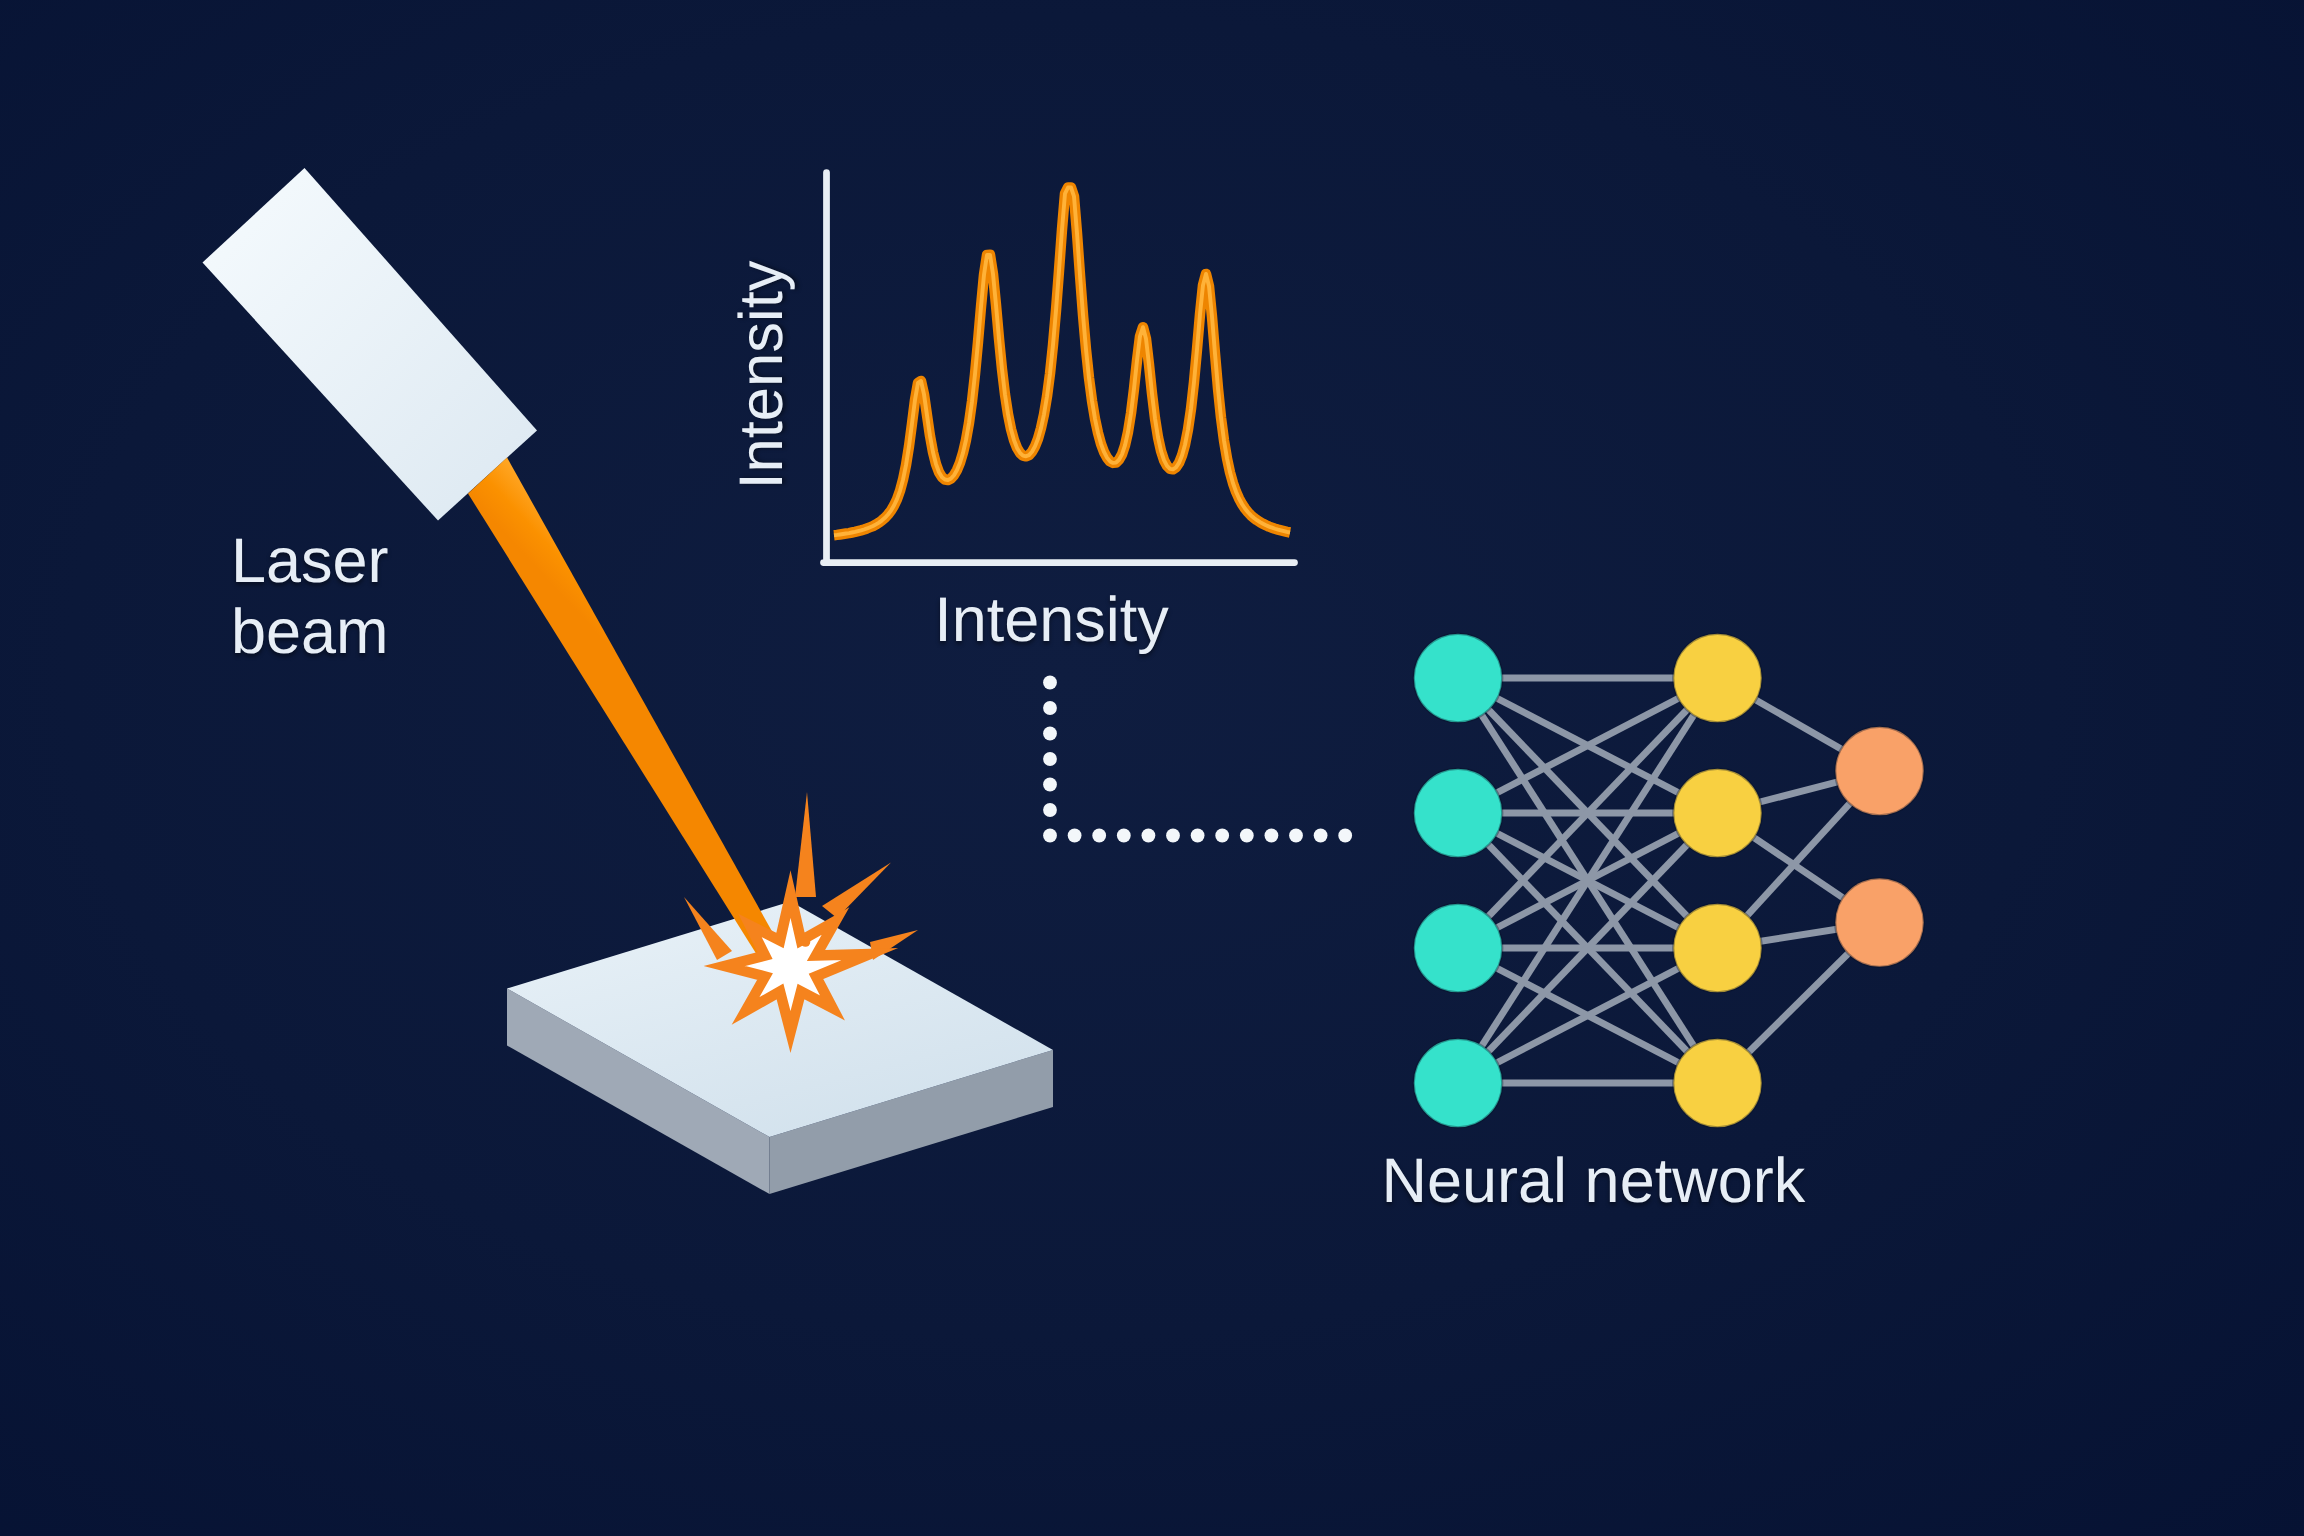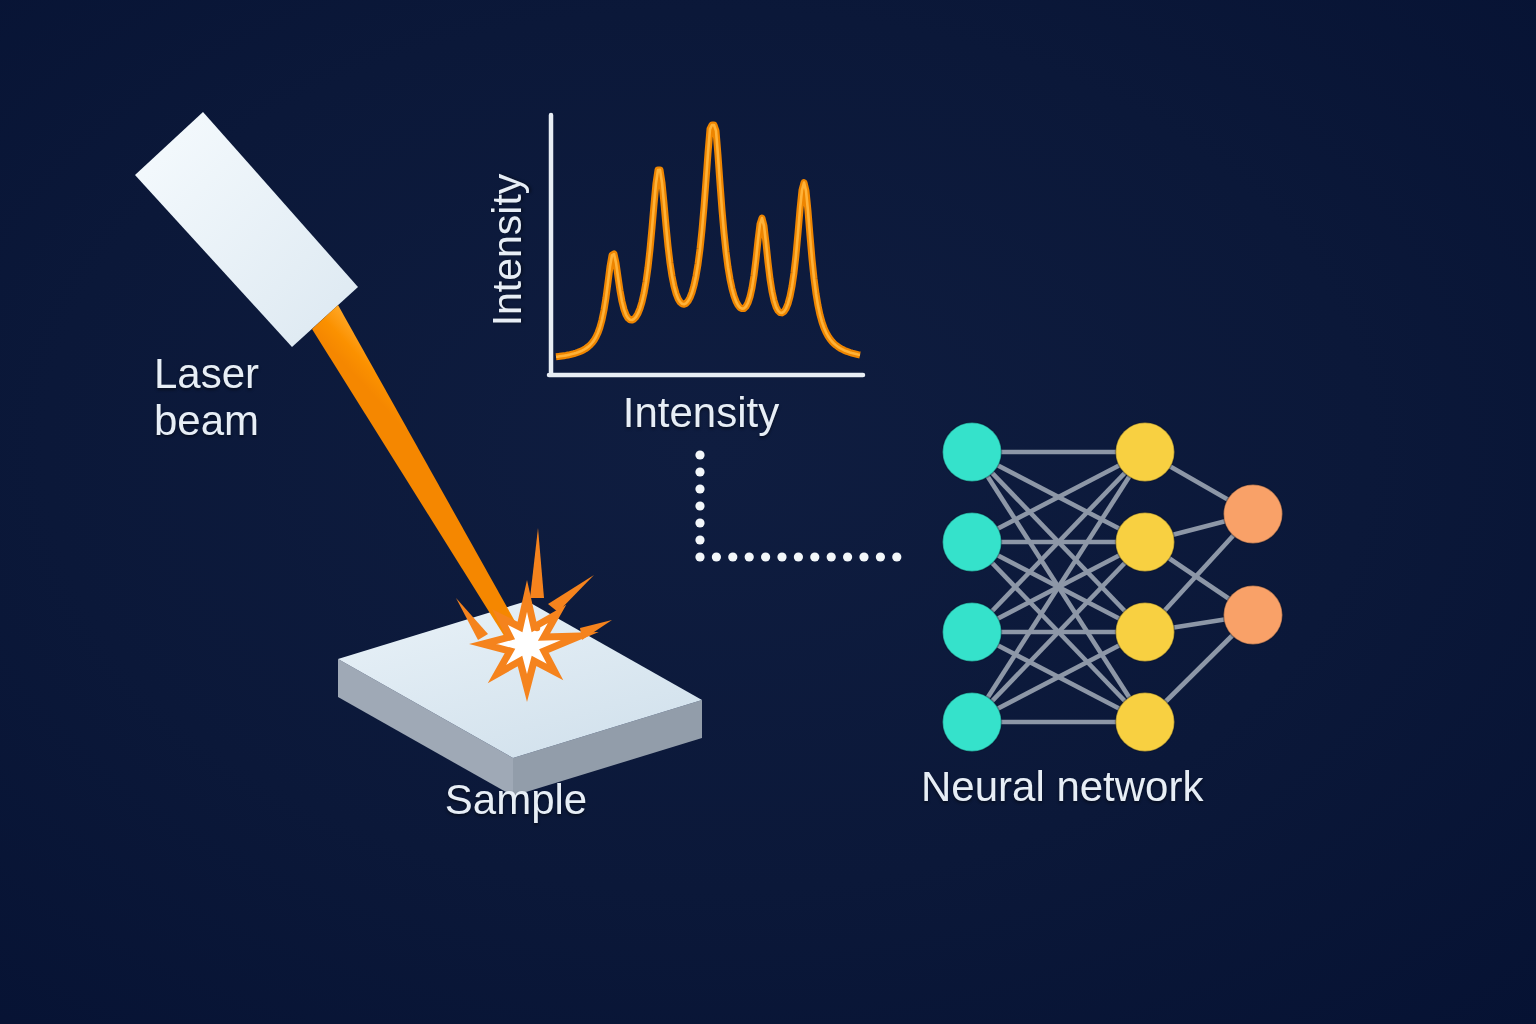--- a/index.html
+++ b/index.html
@@ -144,16 +144,15 @@
         <circle cx="1145" cy="722" r="29.5" fill="#f8d041" stroke="rgba(5,15,35,0.35)" stroke-width="1.5"></circle>
         <circle cx="1253" cy="514" r="29.5" fill="#f9a168" stroke="rgba(5,15,35,0.35)" stroke-width="1.5"></circle>
         <circle cx="1253" cy="615" r="29.5" fill="#f9a168" stroke="rgba(5,15,35,0.35)" stroke-width="1.5"></circle>
       </g>
   </svg>
 
   <div class="label" id="laser-beam-label">Laser
 beam</div>
   <div class="label" id="intensity-label">Intensity</div>
   <div class="label centered" id="wavelength-label">Intensity</div>
-  <div class="label centered" id="sample-label">Sample</div>
   <div class="label" id="neural-network-label">Neural network</div>
 
 </div>
 
 </body></html>

